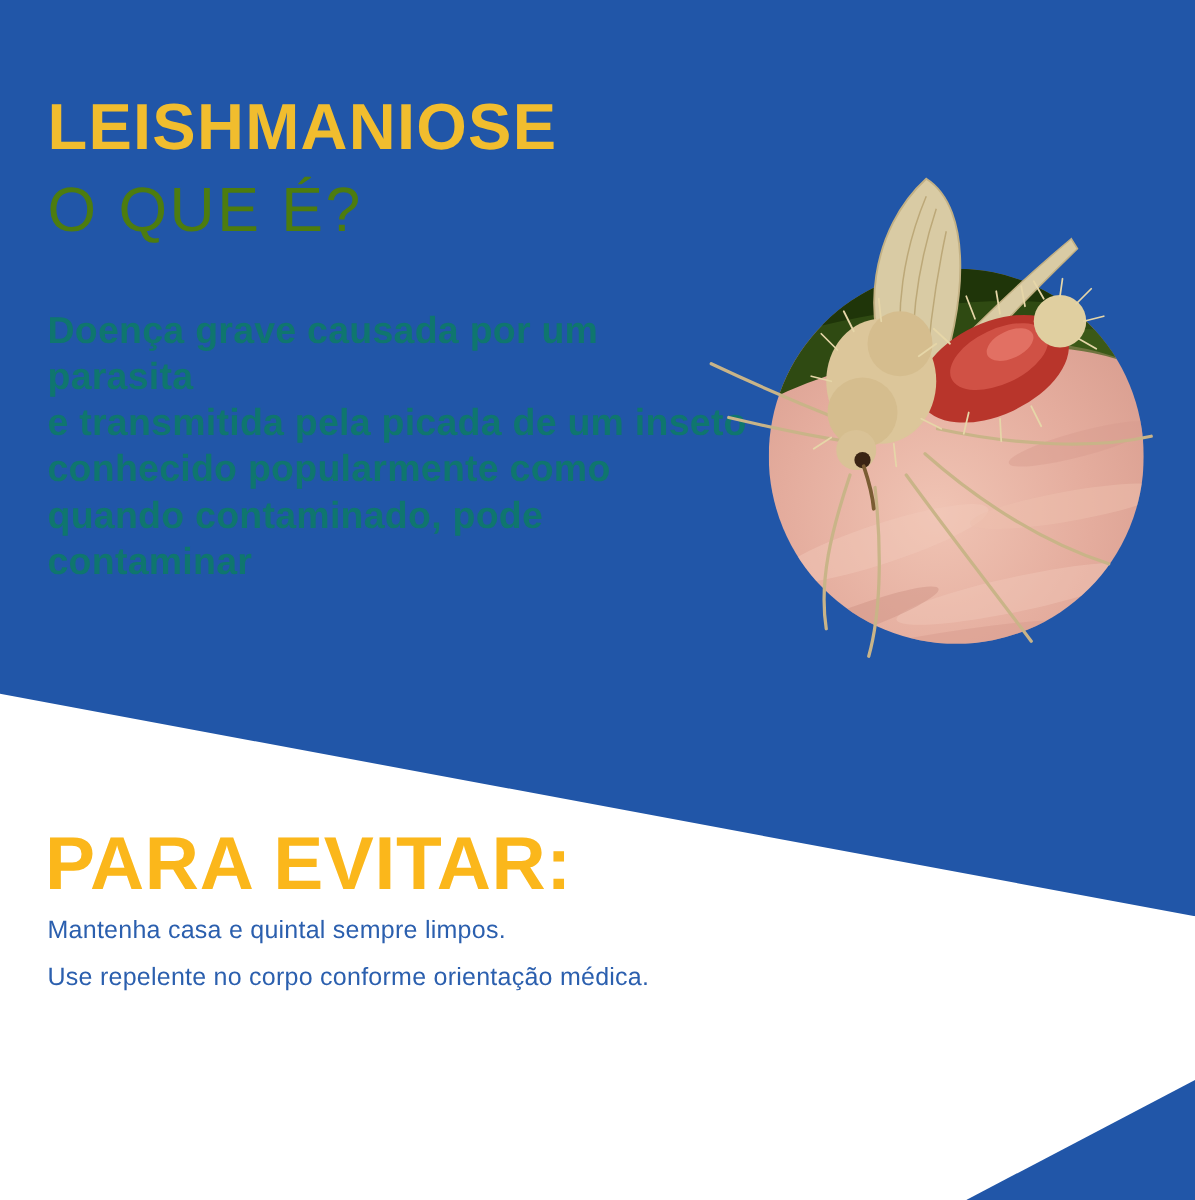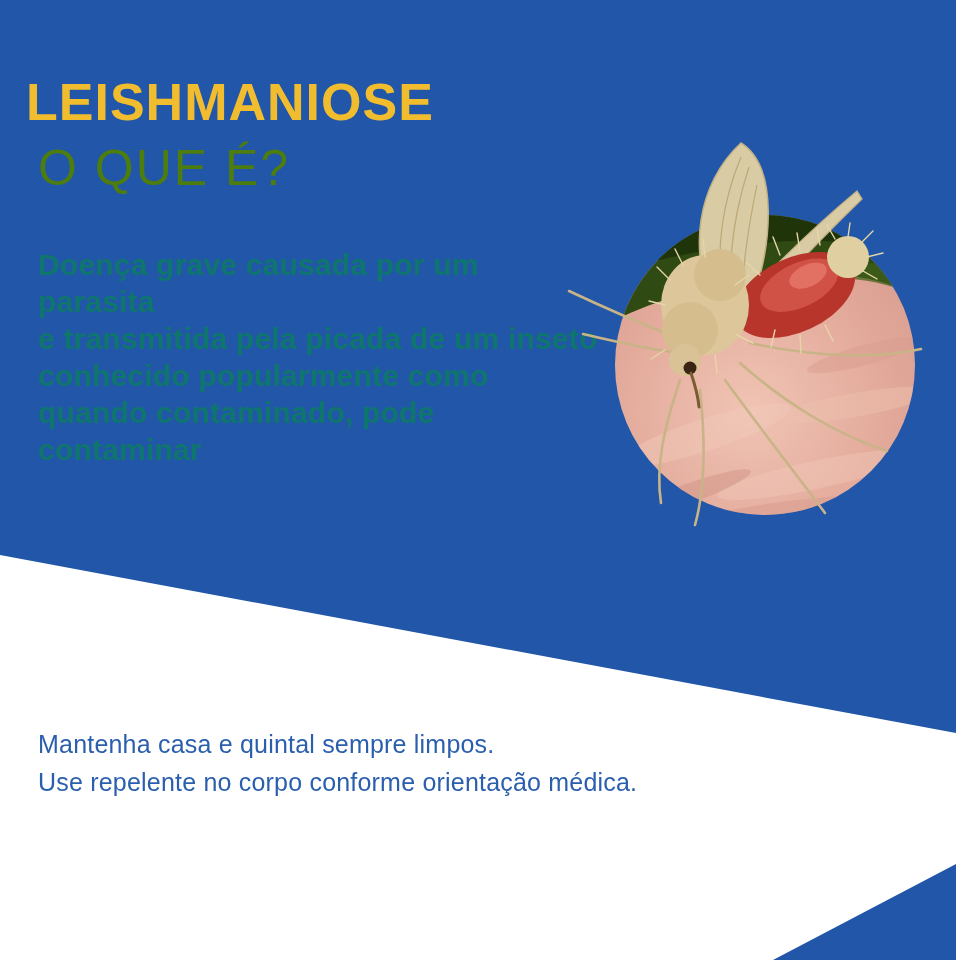--- a/index.html
+++ b/index.html
@@ -25,21 +25,21 @@
   
   .corner-triangle {
     position: absolute;
     left: 0; top: 0;
     width: 956px; height: 960px;
     background: #2156a8;
     clip-path: polygon(773px 960px, 956px 864px, 956px 960px);
   }
   .title {
     position: absolute;
-    left: 26px; top: 76px;
+    left: 38px; top: 76px;
     font-size: 52px;
     font-weight: 700;
     letter-spacing: 1px;
     color: #f1bd2e;
     line-height: 1.0;
   }
   .subtitle {
     position: absolute;
     left: 38px; top: 143px;
     font-size: 50px;
@@ -68,21 +68,21 @@
     left: 36px; top: 656px;
     font-size: 60px;
     font-weight: 700;
     letter-spacing: 0.5px;
     color: #fbb71b;
   }
   .tips {
     position: absolute;
     left: 38px; top: 726px;
     width: 900px;
-    font-size: 25px;
+    font-size: 20px;
     font-weight: 400;
     color: #2b5fae;
     line-height: 37.5px;
     letter-spacing: 0.2px;
     list-style: none;
   }
 </style>
 </head>
 <body>
 
@@ -182,19 +182,20 @@
 
         <circle cx="120" cy="255" r="16" fill="#d9c296"></circle>
         <circle cx="125" cy="263" r="6.5" fill="#3a2414"></circle>
         <path d="M126,268 C130,280 133,290 134,302" stroke="#7a5c33" stroke-width="3" fill="none" stroke-linecap="round"></path>
       </g>
     </svg>
   </div>
 
   <div class="corner-triangle"></div>
 
+  <div class="prevention-heading">PARA EVITAR:</div>
 
   <ul class="tips">
     <li>Mantenha casa e quintal sempre limpos.</li>
     <li>Use repelente no corpo conforme orientação médica.</li>
   </ul>
 
 </div>
 
 </body></html>

